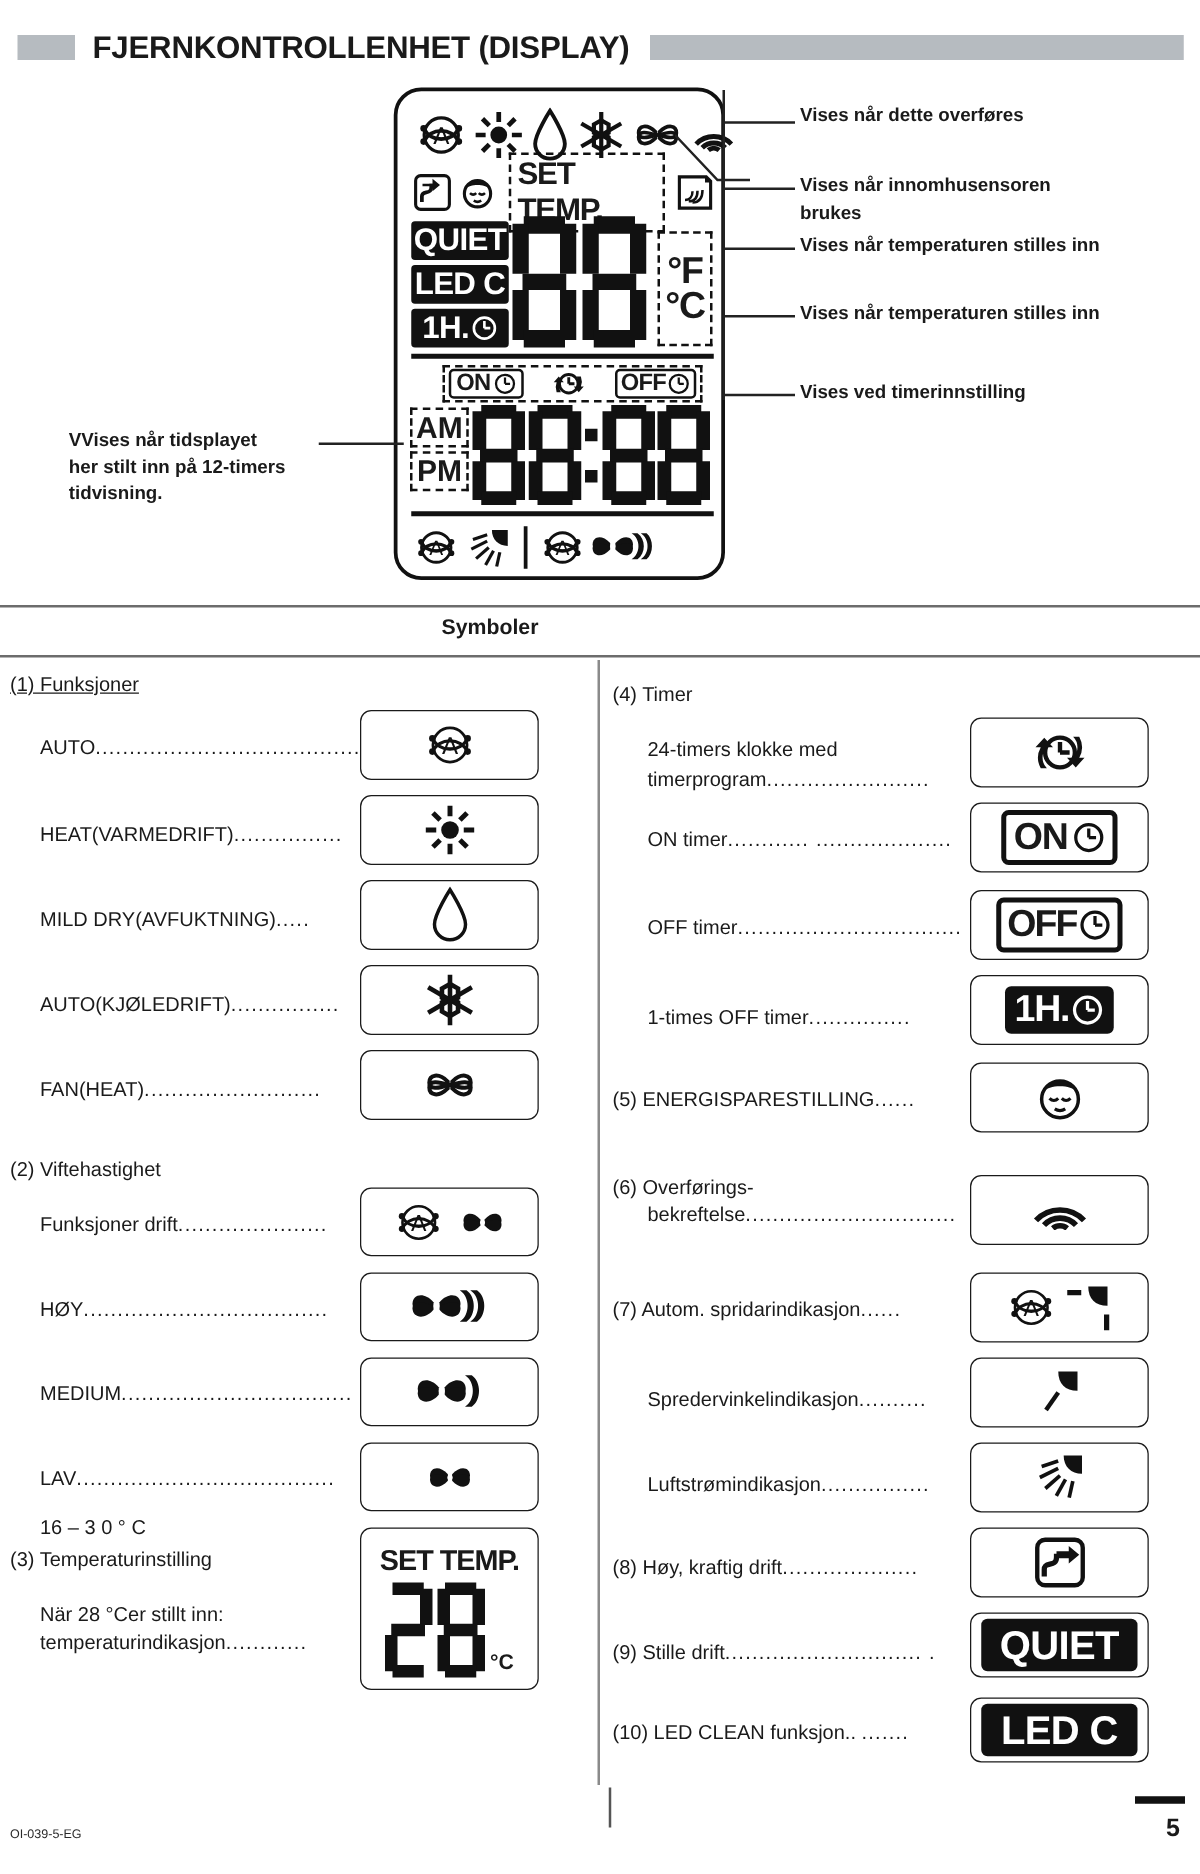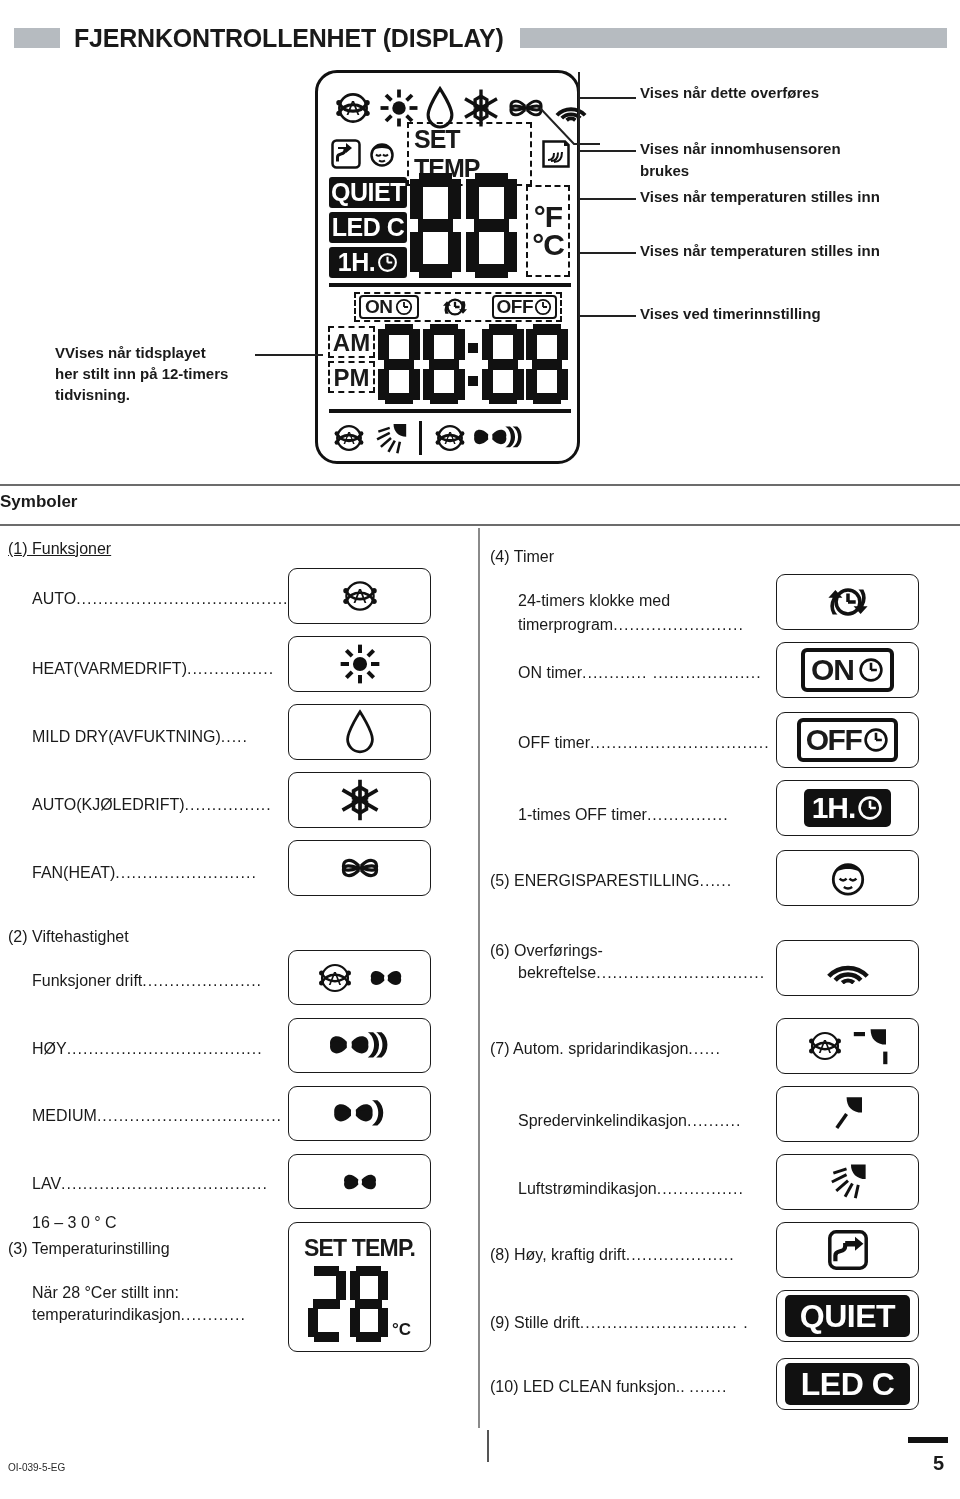--- a/index.html
+++ b/index.html
@@ -50,21 +50,21 @@
   .seg i { position: absolute; background: #111; display: block; }
 
   
   .callout { position: absolute; font-size: 15px; font-weight: bold; line-height: 1.45; }
   .leader { position: absolute; background: #222; height: 2px; }
   .leader-v { position: absolute; background: #222; width: 2px; }
 
   
   .sym-top-rule { position: absolute; left: 0; top: 484px; width: 960px; height: 2px; background: #6c6c6c; }
   .sym-bot-rule { position: absolute; left: 0; top: 524px; width: 960px; height: 2px; background: #6c6c6c; }
-  .sym-title { position: absolute; left: 0; top: 492px; width: 784px; text-align: left; font-size: 17px; font-weight: bold; }
+  .sym-title { position: absolute; left: 0; top: 492px; width: 784px; text-align: center; font-size: 17px; font-weight: bold; }
   .col-divider { position: absolute; left: 478px; top: 528px; width: 1.5px; height: 900px; background: #8a8a8a; }
 
   .grp-label { position: absolute; font-size: 16px; }
   .item-label { position: absolute; font-size: 16px; white-space: nowrap; }
   .dots { letter-spacing: 1px; }
 
   .symbox { position: absolute; border: 1.5px solid #1a1a1a; border-radius: 9px; background: #fff;
             display: flex; align-items: center; justify-content: center; }
 
   

